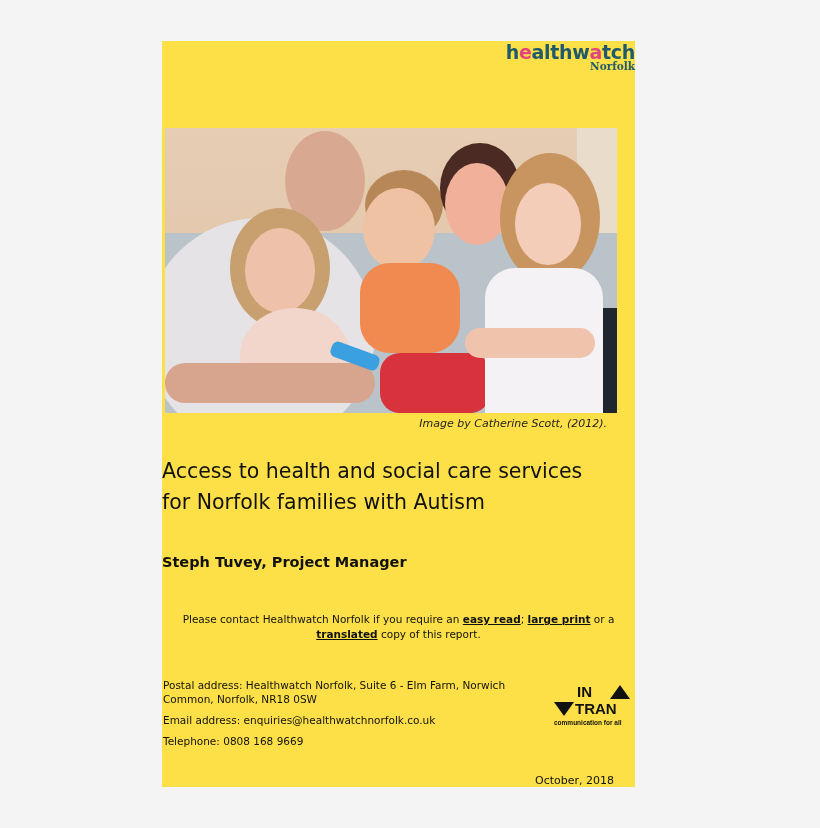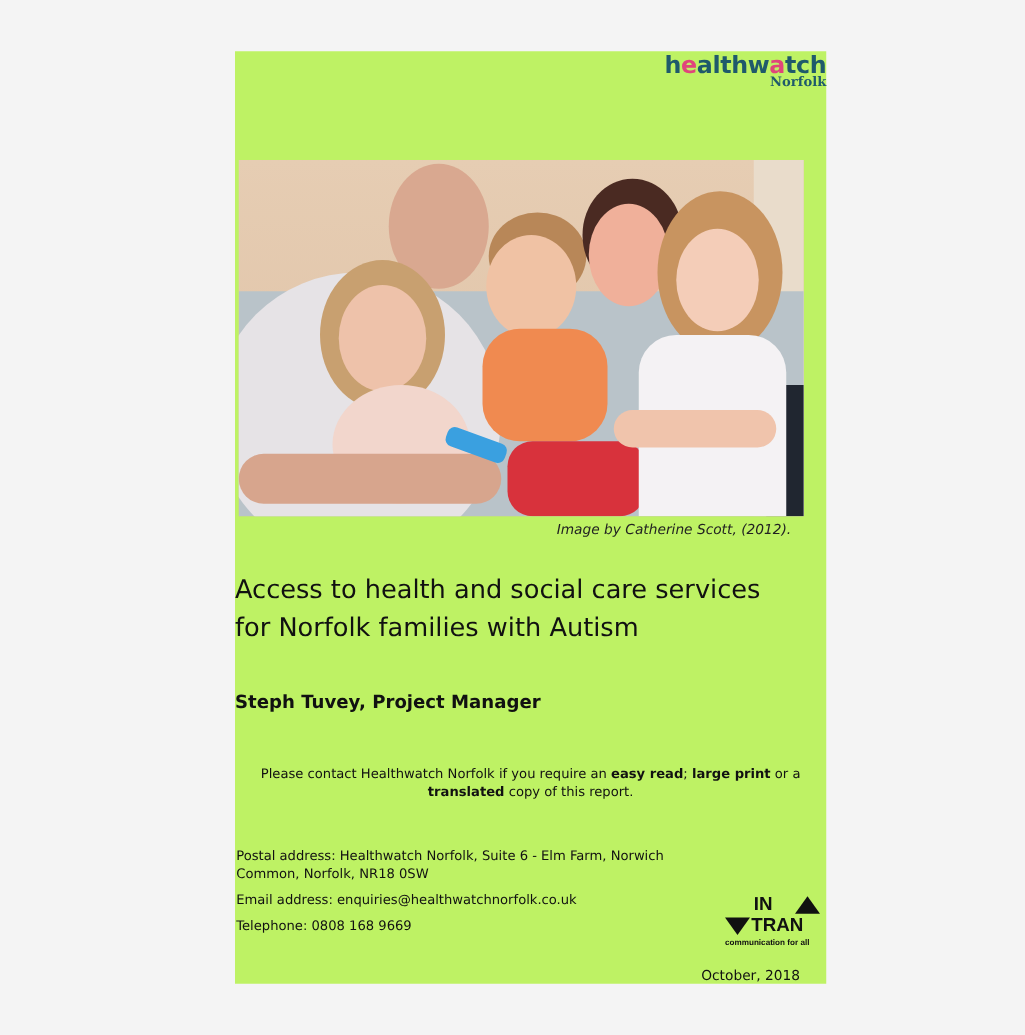--- a/index.html
+++ b/index.html
@@ -6,23 +6,23 @@
     body {
       width: 820px; height: 828px;
       background: #f4f4f4;
       position: relative;
       overflow: hidden;
       font-family: "DejaVu Sans", sans-serif;
       color: #1a1a1a;
     }
     .page {
       position: absolute;
-      left: 188px; top: 41px;
+      left: 162px; top: 41px;
       width: 473px; height: 746px;
-      background: #bef264;
+      background: #fde047;
     }
     
     .logo { position: absolute; right: 0px; top: 0px; width: 150px; height: 32px; }
     .logo-main {
       position: absolute; right: 0; top: 0;
       font-family: "DejaVu Sans", sans-serif;
       font-weight: bold; font-size: 19px; letter-spacing: -0.3px;
       color: #1f5a6b; line-height: 22px;
     }
     .logo-main .pink { color: #e0457b; }
@@ -51,28 +51,28 @@
       text-align: left; font-size: 20.5px; line-height: 31px; color: #111;
     }
     .author {
       position: absolute; left: 0; top: 513px; width: 473px;
       text-align: left; font-size: 14.5px; font-weight: bold; color: #111;
     }
     .contact-note {
       position: absolute; left: 0; top: 571px; width: 473px;
       text-align: center; font-size: 10.5px; line-height: 15px; color: #111;
     }
-    .contact-note b { font-weight: bold; }
+    .contact-note b { font-weight: bold; text-decoration: underline; }
     .address {
       position: absolute; left: 1px; top: 637px; width: 370px;
       font-size: 10.5px; line-height: 14px; color: #111;
     }
     .address .row { margin-bottom: 7px; }
     .intran {
-      position: absolute; left: 390px; top: 642px; width: 85px; height: 48px; margin-top: 32px;
+      position: absolute; left: 390px; top: 642px; width: 85px; height: 48px;
     }
     .intran .t1, .intran .t2 {
       position: absolute; font-weight: bold; font-size: 15px; color: #111; line-height: 16px;
       font-family: "Liberation Sans", sans-serif;
     }
     .intran .t1 { left: 25px; top: 1px; }
     .intran .t2 { left: 23px; top: 18px; }
     .intran .tri-up { position: absolute; left: 58px; top: 2px; width: 0; height: 0;
       border-left: 10px solid transparent; border-right: 10px solid transparent; border-bottom: 14px solid #111; }
     .intran .tri-down { position: absolute; left: 2px; top: 19px; width: 0; height: 0;

